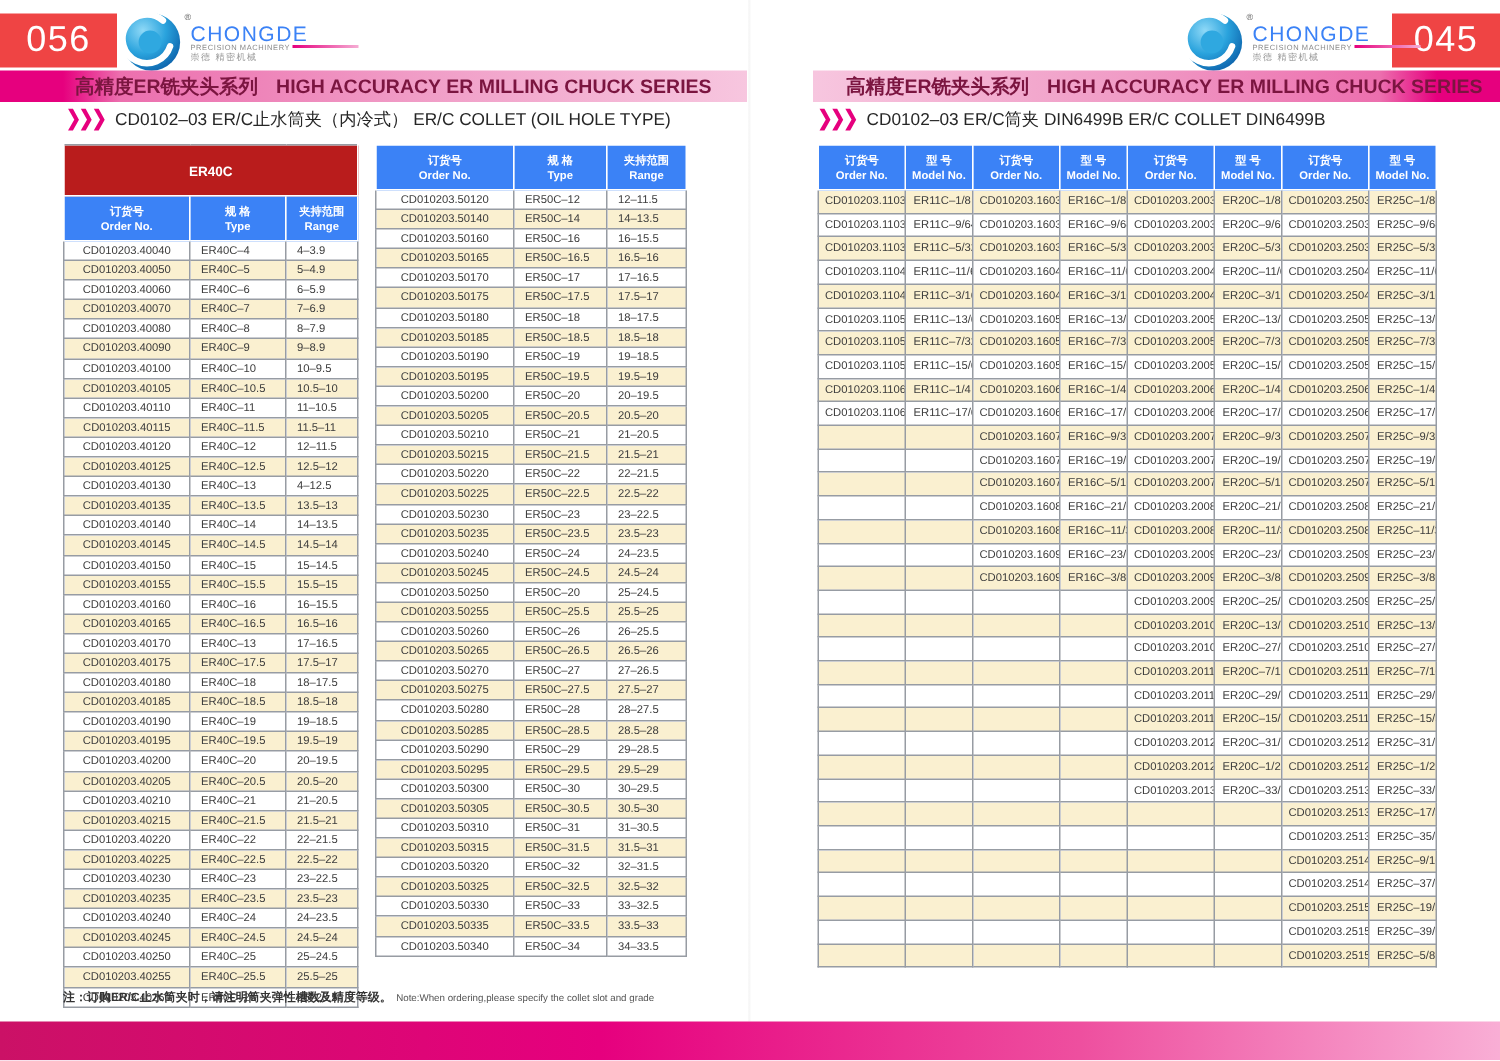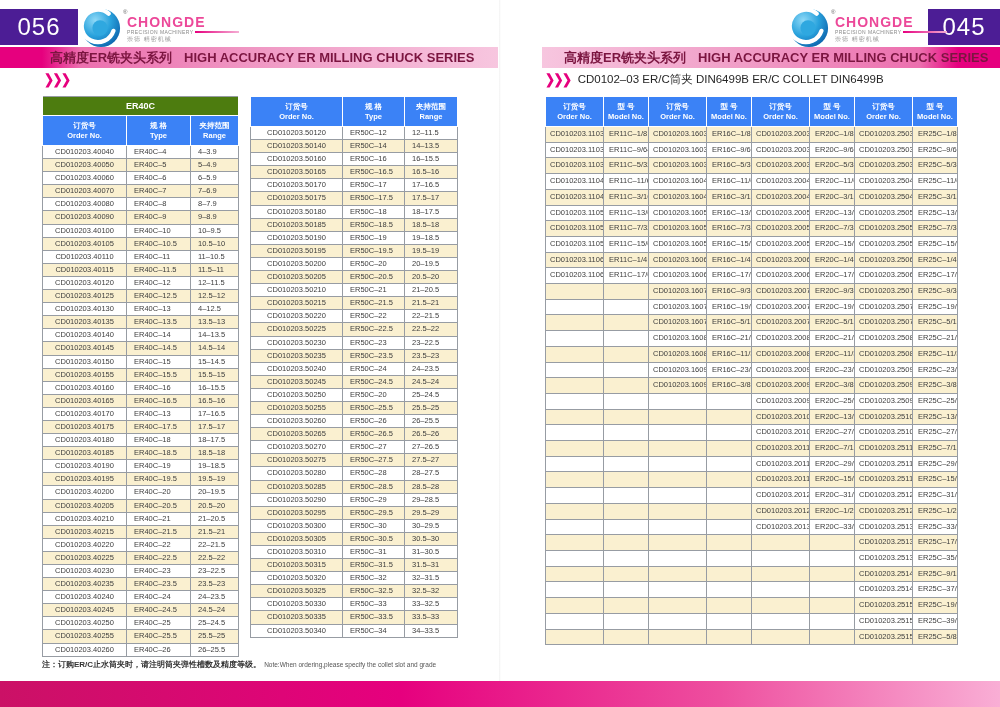--- a/index.html
+++ b/index.html
@@ -1,33 +1,33 @@
 <!DOCTYPE html>
 <html><head>
 <meta charset="utf-8">
 <style>
   *{margin:0;padding:0;box-sizing:border-box}
   html,body{background:#fff}
   body{font-family:"Liberation Sans",sans-serif}
   .canvas{position:relative;width:1000px;height:707px;background:#fff;overflow:hidden}
 
   
-  .pagenum{position:absolute;top:9px;height:36px;background:#4c1d95;color:#fff;
+  .pagenum{position:absolute;top:9px;height:36px;background:#ef4444;color:#fff;
     font-size:24px;letter-spacing:1px;display:flex;align-items:center;justify-content:center}
   .pagenum-left{left:0;width:78px}
   .pagenum-right{right:0;width:72px}
 
   
   .logo{position:absolute;top:4px;height:48px;display:flex;align-items:center;gap:5px}
   .logo-left{left:80px}
   .logo-right{left:788px}
   .logo svg{width:42px;height:42px;display:block}
   .logo-text{position:relative;padding-top:2px}
   .brand-reg{position:absolute;left:-4px;top:-5px;font-size:6px;color:#666}
-  .brand-name{font-size:14px;font-weight:bold;color:#ec4899;letter-spacing:1px;line-height:13px}
+  .brand-name{font-size:14px;font-weight:normal;color:#3b82f6;letter-spacing:1px;line-height:13px}
   .brand-sub{font-size:5px;color:#8a8a8a;letter-spacing:.4px;line-height:6px;white-space:nowrap}
   .brand-line{display:inline-block;width:44px;height:2px;margin-left:2px;vertical-align:middle;
     background:linear-gradient(90deg,#e6007e,#f5aed4)}
   .brand-cn{font-size:6px;color:#9a9a9a;line-height:8px;letter-spacing:1px}
 
   
   .titlebar{position:absolute;top:47px;height:21px;display:flex;align-items:center;
     font-weight:bold;font-size:13px;color:#7b1540;white-space:nowrap}
   .titlebar-left{left:0;width:498px;padding-left:50px;
     background:linear-gradient(90deg,#e6007e 0,#e6007e 42px,#ec6fae 80px,#f09cc6 55%,#f7c6df 100%)}
@@ -38,21 +38,21 @@
   
   .subtitle{position:absolute;top:71px;height:16px;display:flex;align-items:center;gap:7px;
     font-size:11.5px;color:#262626}
   .subtitle-left{left:44px}
   .subtitle-right{left:545px}
   .chevrons{color:#e6007e;font-weight:bold;font-size:12px;letter-spacing:-1.5px;transform:scaleY(1.15)}
 
   
   table.collet-table{position:absolute;top:96px;border-collapse:collapse;table-layout:fixed;
     font-size:7.5px;color:#3c3c3c;border:1px solid #979ca3}
-  th.ttitle{background:#4d7c0f;color:#fff;font-size:9px;font-weight:bold;height:19px;
+  th.ttitle{background:#b91c1c;color:#fff;font-size:9px;font-weight:bold;height:34px;
     border:1px solid #fff;border-top:none;text-align:center}
   tr.cols th{background:#3b82f6;color:#fff;font-size:7.5px;font-weight:bold;height:30px;
     border:1px solid #fff;text-align:center;line-height:9.5px}
   td{border:1px solid #979ca3;padding:0 4px;background:#fff;overflow:hidden;white-space:nowrap}
   .t-left td{line-height:12.1px}
   .t-right td{line-height:14.7px}
   tr.stripe td{background:#faf0d0}
   td.col0{text-align:center}
   td.col1,td.col2{text-align:left;padding-left:7px}
   .t-right td.col1{padding-left:5px}
@@ -95,20 +95,21 @@
   </div>
 
   <div class="titlebar titlebar-left">
     <span>高精度ER铣夹头系列</span>
       <span class="tgap"></span>
     <span>HIGH ACCURACY ER MILLING CHUCK SERIES</span>
   </div>
 
   <div class="subtitle subtitle-left">
     <span class="chevrons">❯❯❯</span>
+    <span>CD0102–03 ER/C止水筒夹（内冷式） ER/C COLLET (OIL HOLE TYPE)</span>
   </div>
 
   <table class="collet-table t-left" style="left:42px;width:196px">
     <colgroup>
         <col style="width:84px">
         <col style="width:64px">
         <col style="width:48px">
       </colgroup>
     <thead>
       <tr>

